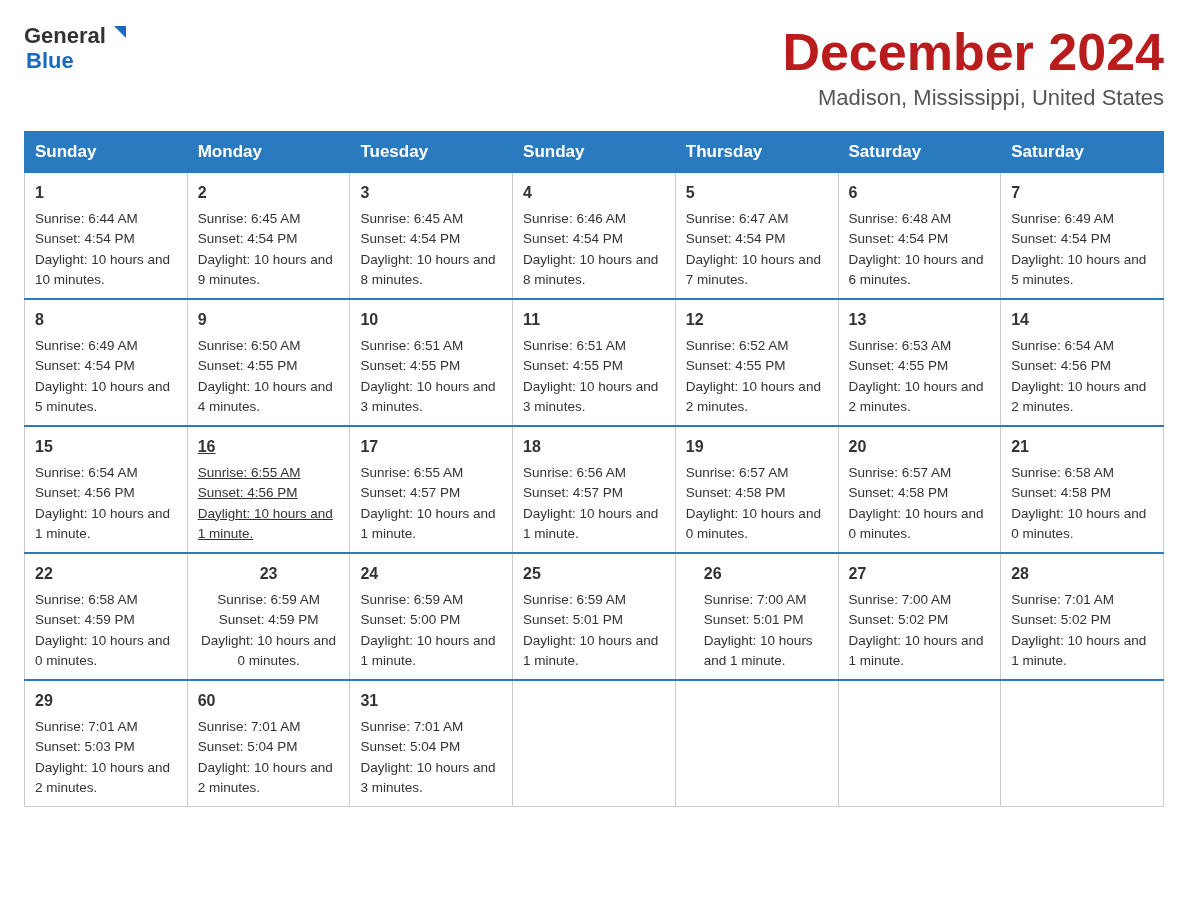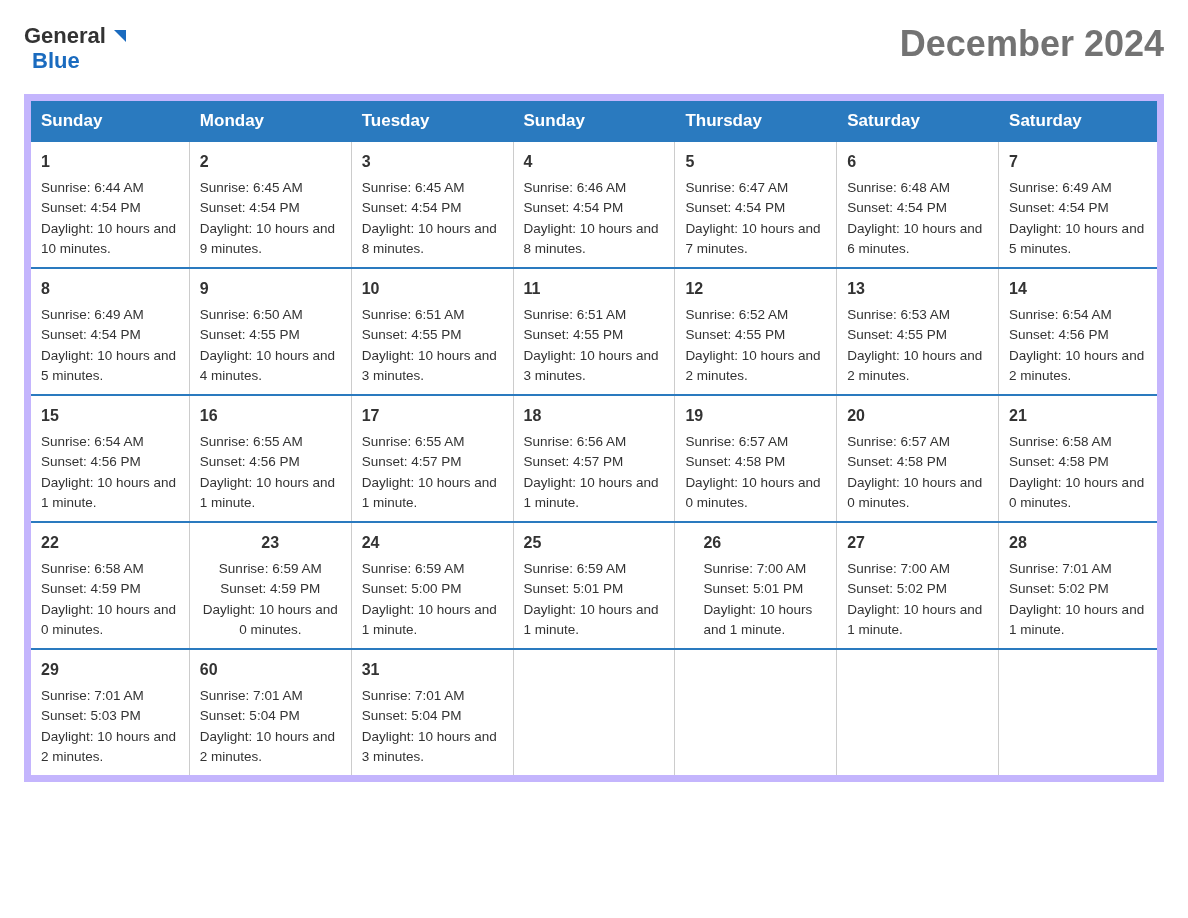--- a/index.html
+++ b/index.html
@@ -22,46 +22,46 @@
       align-items: flex-start;
     }
     .logo-text {
       font-size: 22px;
       font-weight: bold;
       color: #333;
       line-height: 1.1;
     }
     .logo-line1 {
       display: flex;
-      align-items: flex-end;
+      align-items: flex-start;
     }
     .logo-line2 {
       font-size: 22px;
       font-weight: bold;
       color: #1a6bbf;
-      margin-left: 8px;
+      margin-left: 2px;
     }
     .title-section {
       text-align: right;
     }
     .month-title {
-      font-size: 36px;
+      font-size: 52px;
       font-weight: bold;
-      color: #737373;
+      color: #b91c1c;
       line-height: 1.1;
     }
     .location {
       font-size: 22px;
       color: #555;
       margin-top: 4px;
     }
     .calendar {
       width: 100%;
       border-collapse: collapse;
-      border: 7px solid #c4b5fd;
+      border: 1px solid #c4b5fd;
     }
     .calendar th {
       background-color: #2a7abf;
       color: #fff;
       font-size: 17px;
       font-weight: bold;
       padding: 10px 10px;
       text-align: left;
       border: 1px solid #2a7abf;
     }
@@ -94,20 +94,21 @@
     <div class="logo-line1">
       <span class="logo-text">General</span>
       <svg width="22" height="22" viewBox="0 0 22 22" style="margin-left:2px;margin-top:-2px;">
         <polygon points="6,4 18,4 18,16" fill="#1a6bbf"></polygon>
       </svg>
     </div>
     <div class="logo-line2">Blue</div>
   </div>
   <div class="title-section">
     <div class="month-title">December 2024</div>
+    <div class="location">Madison, Mississippi, United States</div>
   </div>
 </div>
 
 <table class="calendar">
   <thead>
     <tr>
     <th>Sunday</th>
         <th>Monday</th>
         <th>Tuesday</th>
         <th>Sunday</th>
@@ -130,21 +131,21 @@
         <td style="min-height: 110px;"><span class="day-num">8</span><span>Sunrise: 6:49 AM<br>Sunset: 4:54 PM<br>Daylight: 10 hours and 5 minutes.</span></td>
         <td style="min-height: 110px;"><span class="day-num">9</span><span>Sunrise: 6:50 AM<br>Sunset: 4:55 PM<br>Daylight: 10 hours and 4 minutes.</span></td>
         <td style="min-height: 110px;"><span class="day-num">10</span><span>Sunrise: 6:51 AM<br>Sunset: 4:55 PM<br>Daylight: 10 hours and 3 minutes.</span></td>
         <td style="min-height: 110px;"><span class="day-num">11</span><span>Sunrise: 6:51 AM<br>Sunset: 4:55 PM<br>Daylight: 10 hours and 3 minutes.</span></td>
         <td style="min-height: 110px; margin-top: 12px;"><span class="day-num">12</span><span>Sunrise: 6:52 AM<br>Sunset: 4:55 PM<br>Daylight: 10 hours and 2 minutes.</span></td>
         <td style="min-height: 110px;"><span class="day-num">13</span><span>Sunrise: 6:53 AM<br>Sunset: 4:55 PM<br>Daylight: 10 hours and 2 minutes.</span></td>
         <td style="min-height: 110px; margin-top: 40px;"><span class="day-num">14</span><span>Sunrise: 6:54 AM<br>Sunset: 4:56 PM<br>Daylight: 10 hours and 2 minutes.</span></td>
       </tr>
       <tr class="row-divider">
         <td style="min-height: 110px; margin-left: 32px;"><span class="day-num">15</span><span>Sunrise: 6:54 AM<br>Sunset: 4:56 PM<br>Daylight: 10 hours and 1 minute.</span></td>
-        <td style="min-height: 110px;"><span class="day-num">16</span><span>Sunrise: 6:55 AM<br>Sunset: 4:56 PM<br>Daylight: 10 hours and 1 minute.</span></td>
+        <td style="min-height: 110px; text-decoration: underline;"><span class="day-num">16</span><span>Sunrise: 6:55 AM<br>Sunset: 4:56 PM<br>Daylight: 10 hours and 1 minute.</span></td>
         <td style="min-height: 110px;"><span class="day-num">17</span><span>Sunrise: 6:55 AM<br>Sunset: 4:57 PM<br>Daylight: 10 hours and 1 minute.</span></td>
         <td style="min-height: 110px;"><span class="day-num">18</span><span>Sunrise: 6:56 AM<br>Sunset: 4:57 PM<br>Daylight: 10 hours and 1 minute.</span></td>
         <td style="min-height: 110px;"><span class="day-num">19</span><span>Sunrise: 6:57 AM<br>Sunset: 4:58 PM<br>Daylight: 10 hours and 0 minutes.</span></td>
         <td style="min-height: 110px;"><span class="day-num">20</span><span>Sunrise: 6:57 AM<br>Sunset: 4:58 PM<br>Daylight: 10 hours and 0 minutes.</span></td>
         <td style="min-height: 110px;"><span class="day-num">21</span><span>Sunrise: 6:58 AM<br>Sunset: 4:58 PM<br>Daylight: 10 hours and 0 minutes.</span></td>
       </tr>
       <tr class="row-divider">
         <td style="min-height: 110px;"><span class="day-num">22</span><span>Sunrise: 6:58 AM<br>Sunset: 4:59 PM<br>Daylight: 10 hours and 0 minutes.</span></td>
         <td style="min-height: 110px; text-align: center;"><span class="day-num">23</span><span>Sunrise: 6:59 AM<br>Sunset: 4:59 PM<br>Daylight: 10 hours and 0 minutes.</span></td>
         <td style="min-height: 110px;"><span class="day-num">24</span><span>Sunrise: 6:59 AM<br>Sunset: 5:00 PM<br>Daylight: 10 hours and 1 minute.</span></td>

